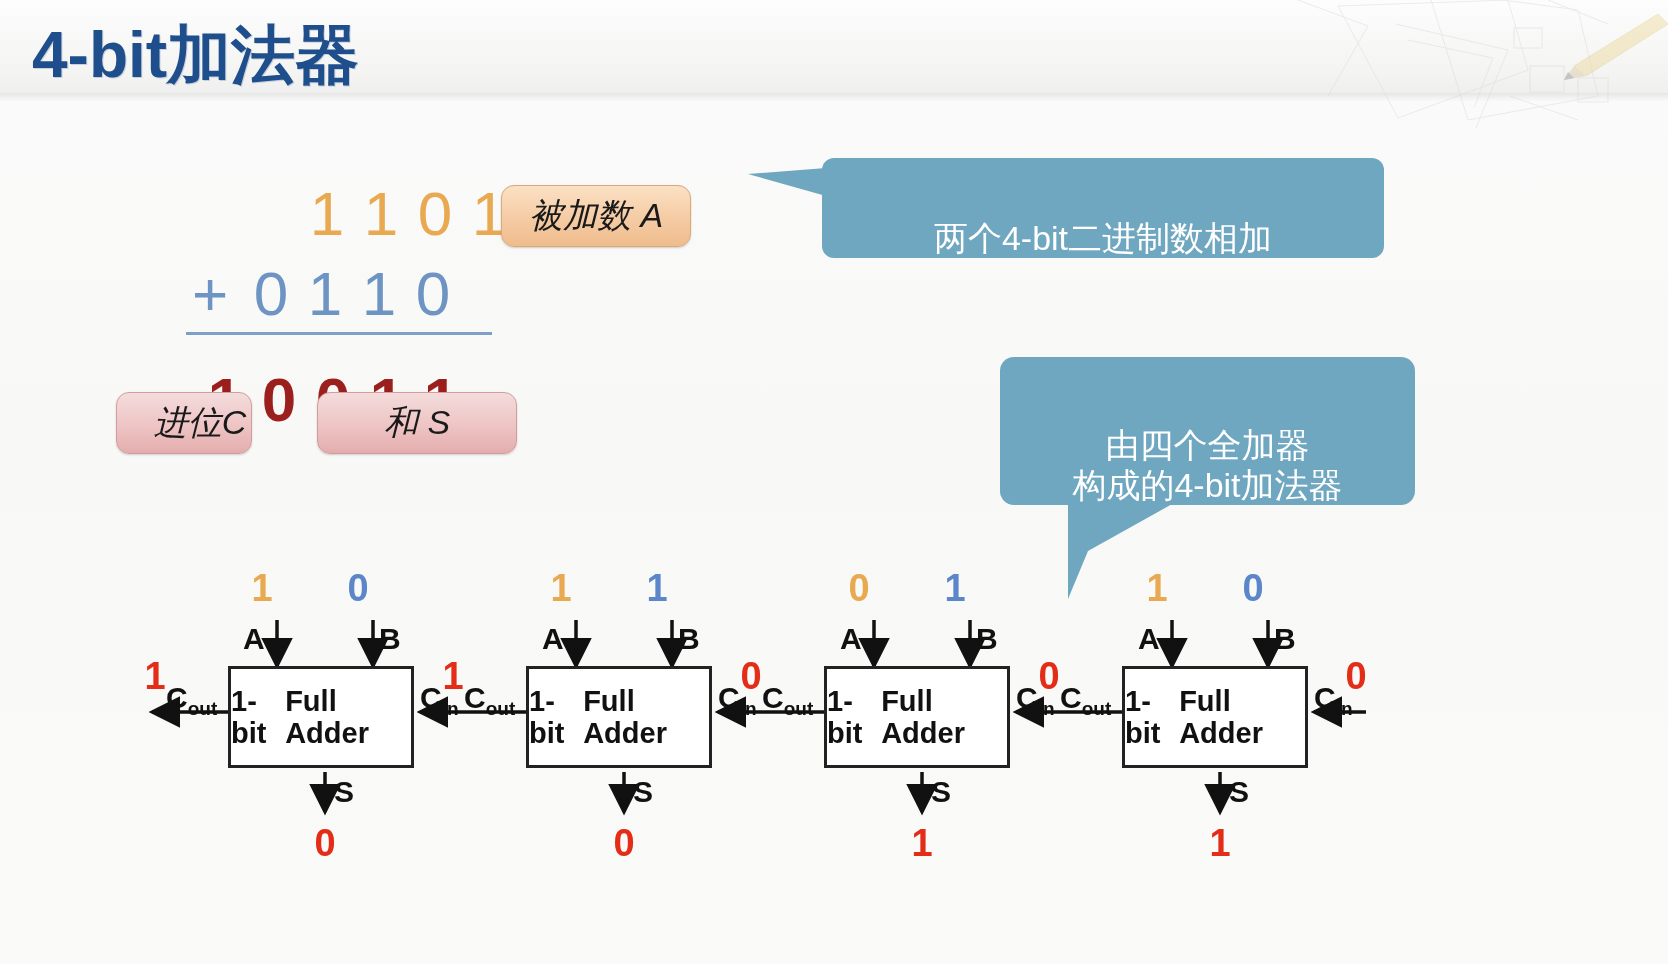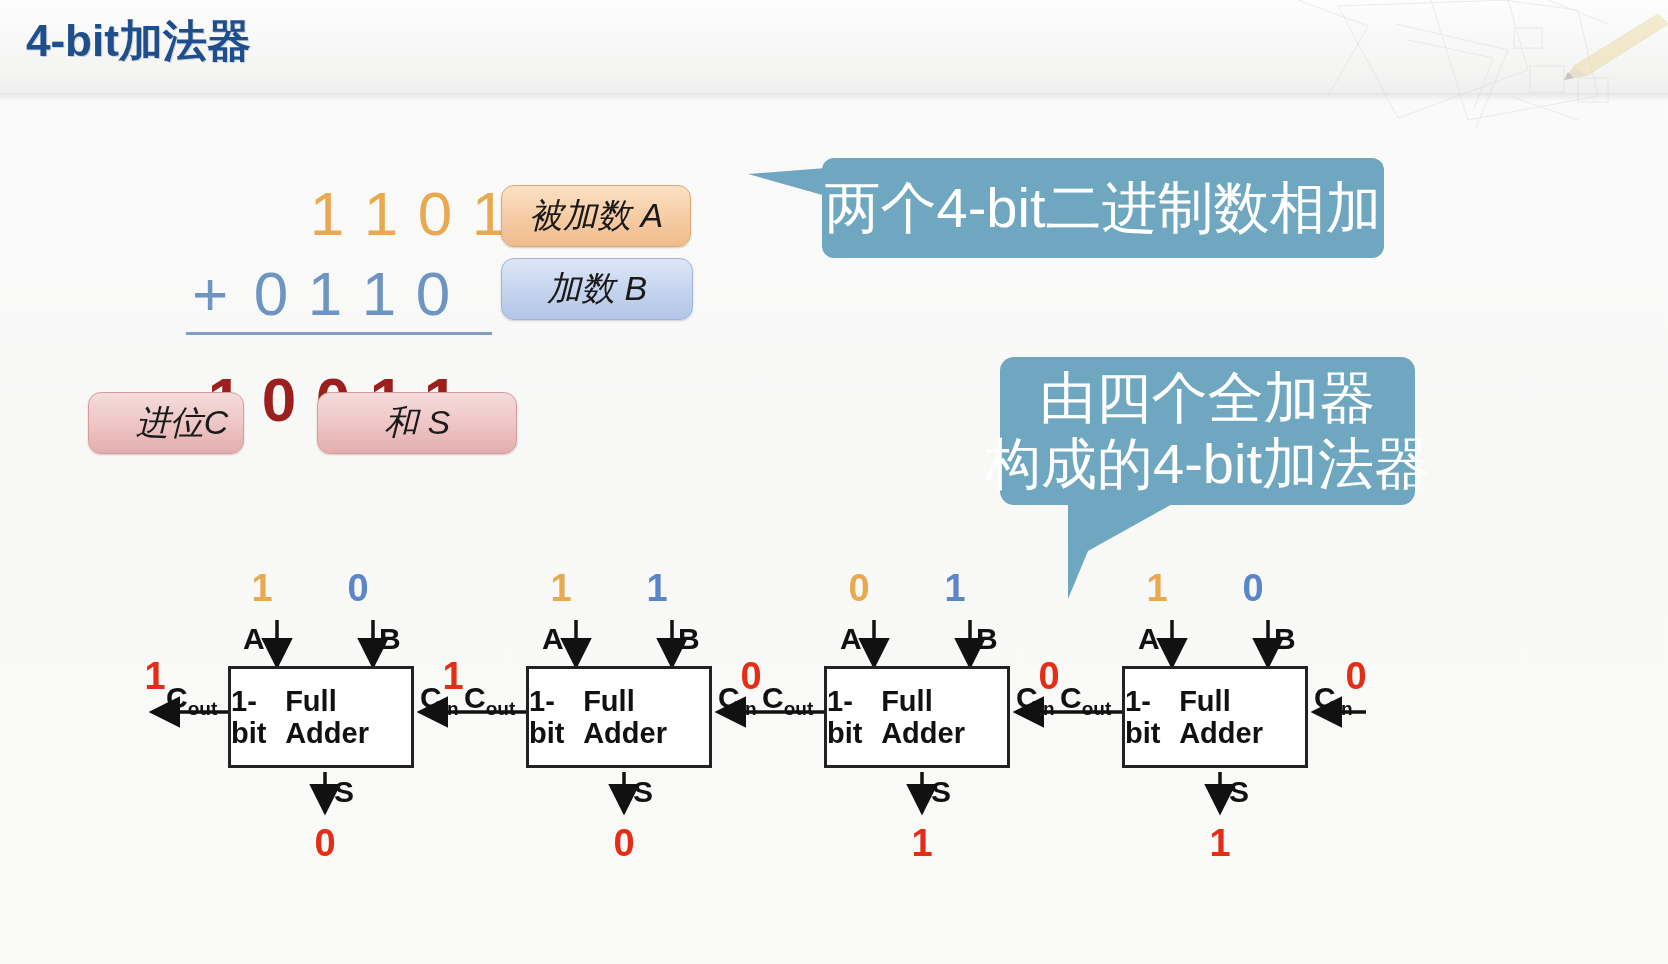--- a/index.html
+++ b/index.html
@@ -24,22 +24,22 @@
     position: absolute; left: 0; top: 0;
     width: 1668px; height: 96px;
     background: linear-gradient(180deg,#fdfdfd 0%,#f4f4f3 75%,#eeeeee 100%);
   }
   #header-rule {
     position: absolute; left: 0; top: 93px;
     width: 1668px; height: 9px;
     background: linear-gradient(180deg,#e6e6e4 0%,#f2f2f1 55%,#fbfbfb 100%);
   }
   #page-title {
-    position: absolute; left: 26px; top: 12px;
-    font-size: 44px; font-weight: bold;
+    position: absolute; left: 32px; top: 12px;
+    font-size: 64px; font-weight: bold;
     color: #1f4e8c;
     letter-spacing: 0px;
     text-shadow: 1px 1px 0 rgba(120,140,170,.35);
     white-space: nowrap;
   }
 
   
   #deco-art {
     position: absolute; right: 0; top: 0;
     width: 390px; height: 132px;
@@ -88,42 +88,42 @@
     left: 501px; top: 185px; width: 190px; height: 62px;
     background: linear-gradient(180deg,#fbe1c4 0%,#f5cba4 55%,#efbc8c 100%);
     border: 1px solid #dba877;
   }
   #pill-b {
     left: 501px; top: 258px; width: 192px; height: 62px;
     background: linear-gradient(180deg,#dde6f6 0%,#c4d3ee 55%,#b3c6e8 100%);
     border: 1px solid #9fb4d8;
   }
   #pill-c {
-    left: 88px; top: 392px; width: 156px; height: 62px;
+    left: 116px; top: 392px; width: 136px; height: 62px;
     background: linear-gradient(180deg,#f4dcdc 0%,#eec4c4 55%,#e4adad 100%);
     border: 1px solid #d59c9c;
     padding-left: 32px;
   }
   #pill-s {
     left: 288px; top: 392px; width: 200px; height: 62px;
     background: linear-gradient(180deg,#f4dcdc 0%,#eec4c4 55%,#e4adad 100%);
     border: 1px solid #d59c9c;
     margin-left: 29px;
   }
 
   
   .bubble {
     position: absolute;
     background: #6ea7bf;
     border-radius: 12px;
     color: #ffffff;
-    display: flex; align-items: center; justify-content: center;
+    display: flex; align-items: center; justify-content: flex-end;
     flex-direction: column;
     text-align: center;
-    font-size: 56px;
+    font-size: 34px;
     line-height: 1.18;
     white-space: nowrap;
   }
   #bubble-1 { left: 822px; top: 158px; width: 562px; height: 100px; }
   #bubble-1-tail {
     position: absolute; left: 748px; top: 168px;
     width: 0; height: 0;
     border-top: 6px solid transparent;
     border-bottom: 22px solid transparent;
     border-right: 78px solid #6ea7bf;
@@ -222,21 +222,20 @@
     <span class="digit" style="visibility:hidden">+</span><span class="digit dB">0</span><span class="digit dB">1</span><span class="digit dB">1</span><span class="digit dB">0</span>
   </div>
 
   <div id="sum-rule"></div>
 
   <div id="row-s" class="digit-row">
     <span class="digit dS">1</span><span class="digit dS">0</span><span class="digit dS">0</span><span class="digit dS">1</span><span class="digit dS">1</span>
   </div>
 
   <div id="pill-a" class="pill">被加数 A</div>
-  <div id="pill-b" class="pill">加数 B</div>
   <div id="pill-c" class="pill">进位C</div>
   <div id="pill-s" class="pill">和 S</div>
 
   <div id="bubble-1-tail"></div>
   <div id="bubble-1" class="bubble">
     <div>两个4-bit二进制数相加</div>
   </div>
 
   <div id="bubble-2-tail"></div>
   <div id="bubble-2" class="bubble">

